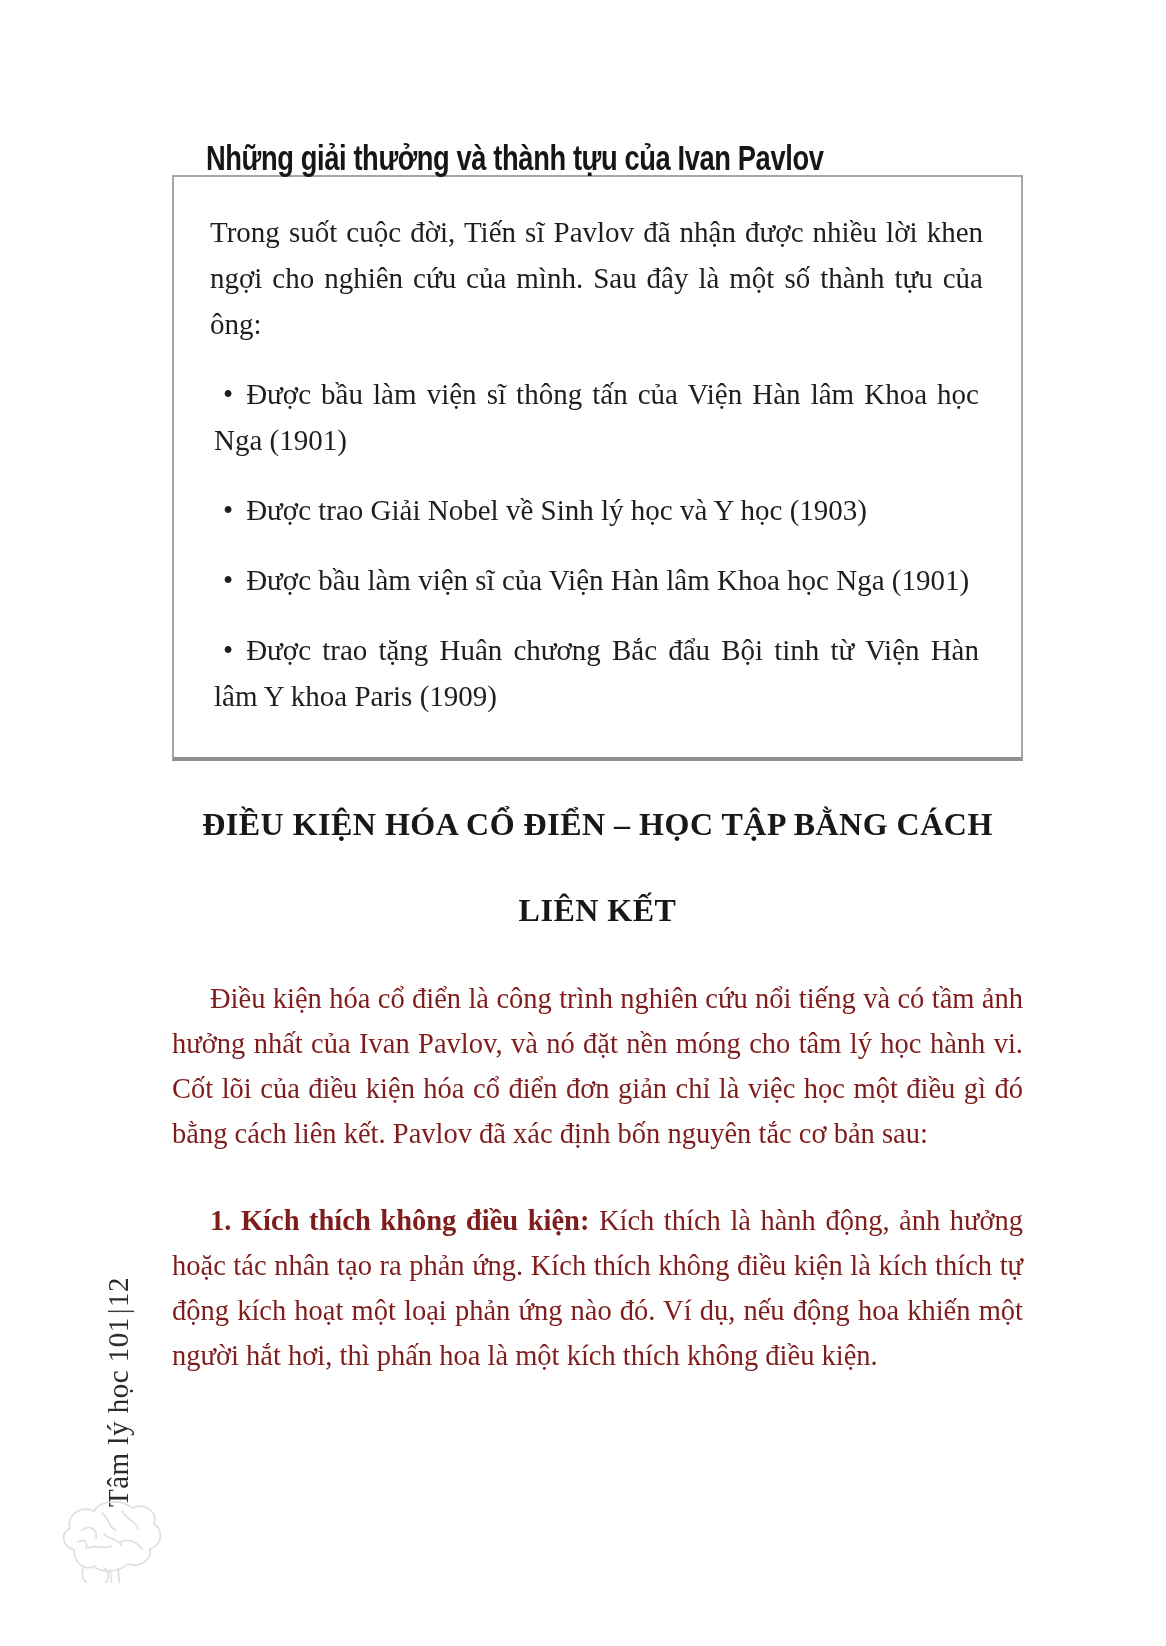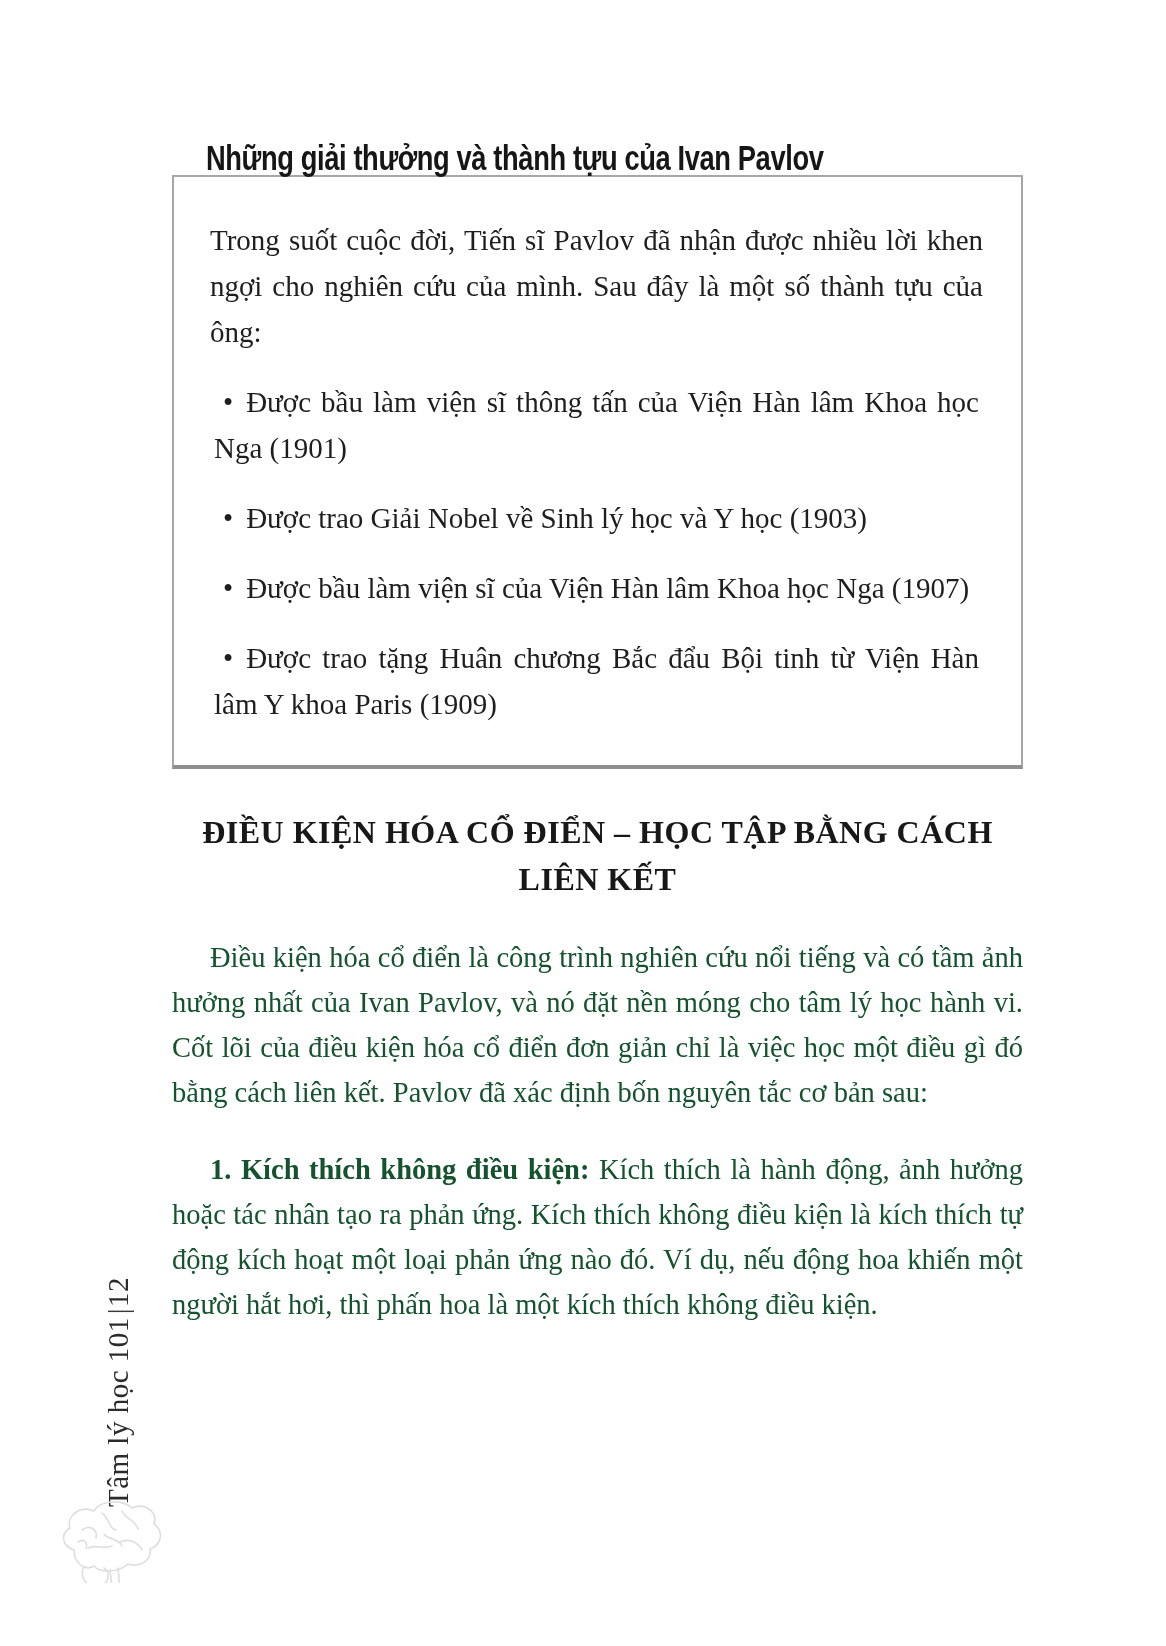--- a/index.html
+++ b/index.html
@@ -34,21 +34,21 @@
     font-size: 35px;
     letter-spacing: -0.5px;
     transform: scaleX(0.78);
     transform-origin: 0 100%;
     color: #161616;
     white-space: nowrap;
   }
   .awards-box {
     border: 2px solid #a6a6a6;
     border-bottom: 4px solid #8f8f8f;
-    padding: 40px 38px 34px 36px;
+    padding: 32px 38px 34px 36px;
     font-size: 29px;
     line-height: 46px;
     text-align: justify;
     color: #1e1e1e;
     background: #ffffff;
   }
   .awards-box .intro { margin: 0; }
   .awards-list { list-style: none; margin: 4px; padding: 0; }
   .awards-list li {
     margin-top: 24px;
@@ -58,28 +58,28 @@
   .bullet-glyph { margin-right: 13px; }
   .section-heading {
     margin-top: 40px;
     text-align: center;
     font-weight: bold;
     font-size: 32px;
     line-height: 47px;
     color: #181818;
     letter-spacing: 0.5px;
   }
-  .section-heading .hline { display: block; }
+  .section-heading .hline { display: block; margin-top: 39px; }
   .para {
-    margin-top: 32px;
+    margin-top: 42px;
     font-size: 28.5px;
     line-height: 45px;
     text-align: justify;
     text-indent: 38px;
-    color: #14532d;
+    color: #7f1d1d;
   }
   .para b { font-weight: bold; font-family: Liberation Serif, serif; }
   
   .spine {
     position: absolute;
     left: 118px;
     top: 1392px;
     transform: translate(-50%, -50%) rotate(-90deg);
     transform-origin: center;
     white-space: nowrap;
@@ -110,21 +110,21 @@
     <section class="awards-box">
       <p class="intro">Trong suốt cuộc đời, Tiến sĩ Pavlov đã nhận được nhiều lời khen ngợi cho nghiên cứu của mình. Sau đây là một số thành tựu của ông:</p>
       <ul class="awards-list">
         <li>
           <span class="bullet-glyph">•</span><span>Được bầu làm viện sĩ thông tấn của Viện Hàn lâm Khoa học Nga (1901)</span>
         </li>
         <li>
           <span class="bullet-glyph">•</span><span>Được trao Giải Nobel về Sinh lý học và Y học (1903)</span>
         </li>
         <li>
-          <span class="bullet-glyph">•</span><span>Được bầu làm viện sĩ của Viện Hàn lâm Khoa học Nga (1907)</span>
+          <span class="bullet-glyph">•</span><span>Được bầu làm viện sĩ của Viện Hàn lâm Khoa học Nga (1901)</span>
         </li>
         <li>
           <span class="bullet-glyph">•</span><span>Được trao tặng Huân chương Bắc đẩu Bội tinh từ Viện Hàn lâm Y khoa Paris (1909)</span>
         </li>
       </ul>
     </section>
 
     <h1 class="section-heading">
       <span class="hline">ĐIỀU KIỆN HÓA CỔ ĐIỂN – HỌC TẬP BẰNG CÁCH</span>
       <span class="hline">LIÊN KẾT</span>

